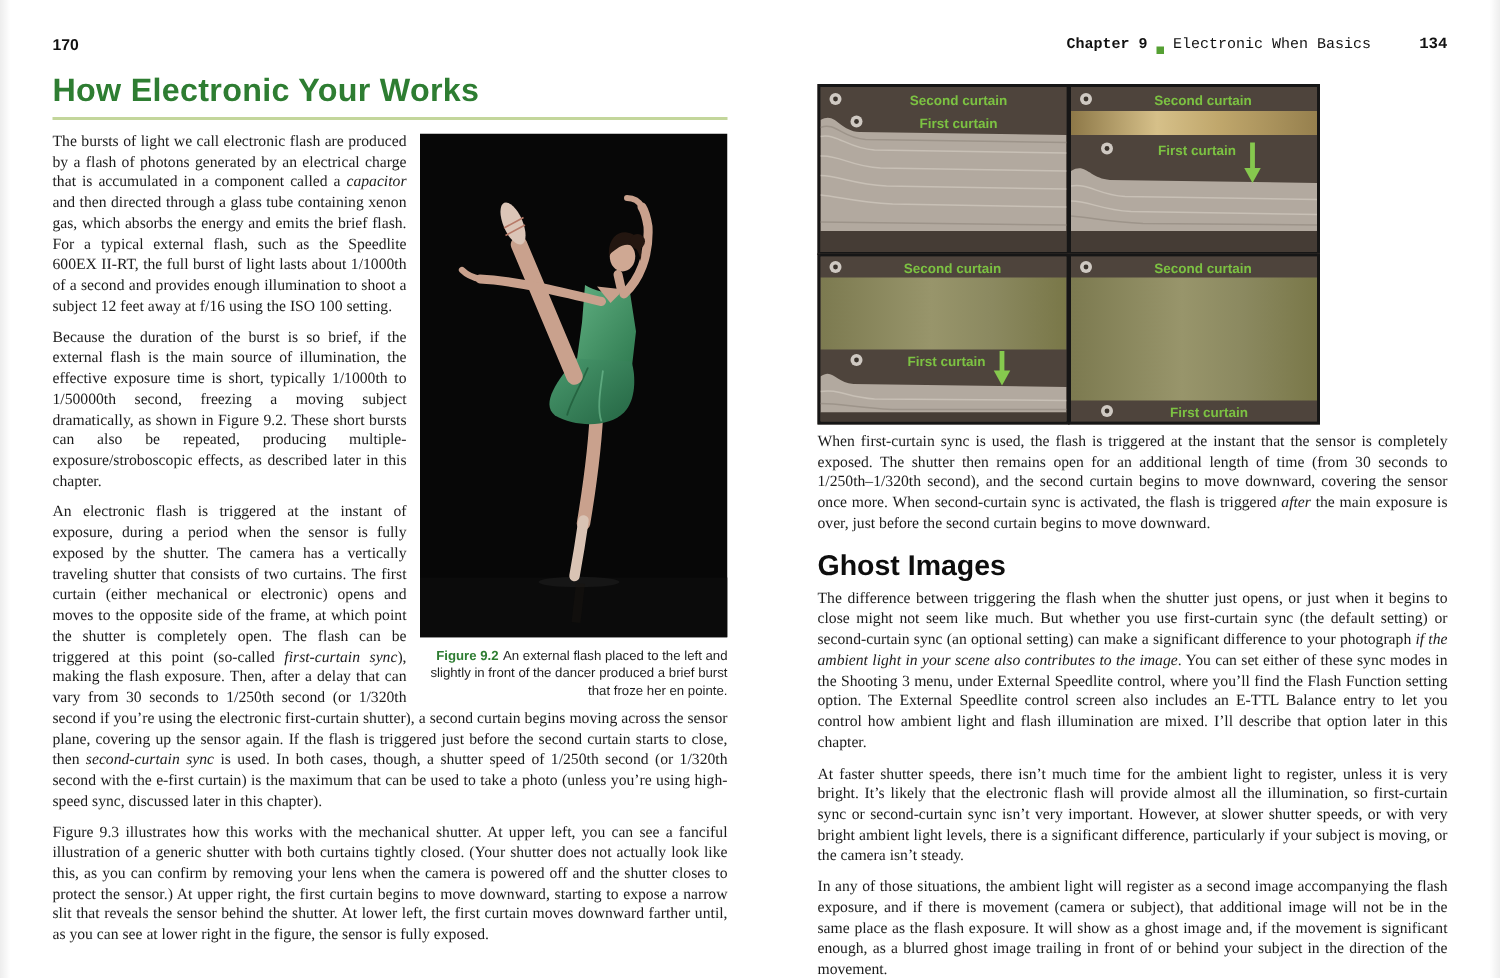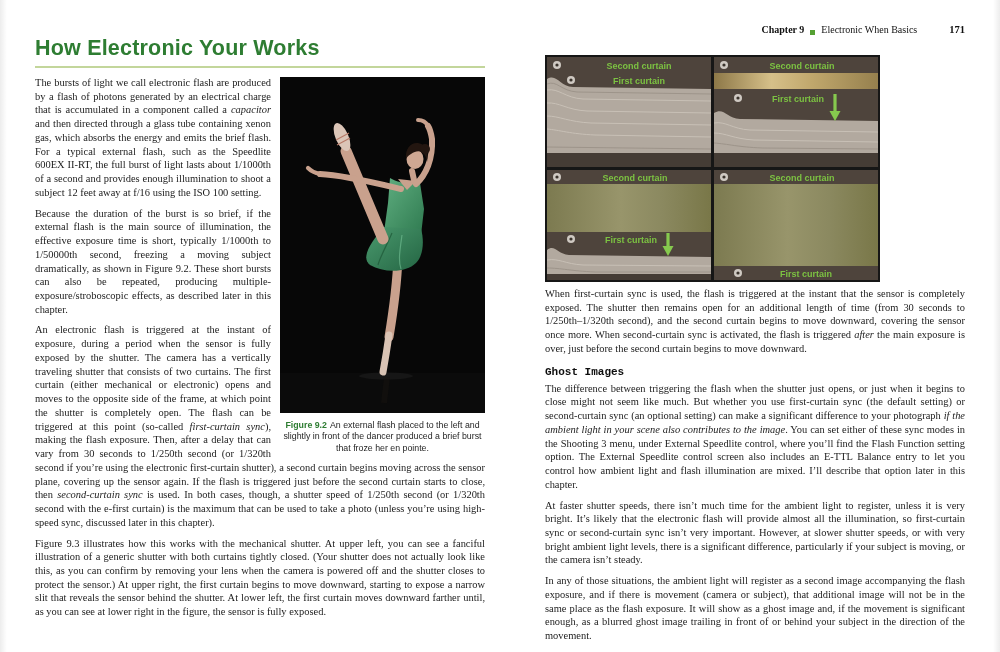--- a/index.html
+++ b/index.html
@@ -20,52 +20,53 @@
   h1.title { font-family:"Liberation Sans", sans-serif; font-weight:bold; font-size:21.5px;
              color:#2e7d32; letter-spacing:.2px; margin-top:12px; margin-bottom:5px; }
   .rule { border-bottom:2.5px solid #c3d69b; margin-bottom:8px; }
 
   p.body { font-size:10.45px; line-height:1.315; text-align:justify; margin-bottom:7px; }
   p.body i { font-style:italic;font-family:Liberation Serif, serif; }
 
   .fig92 { float:right; width:205px; margin:1px 0 4px 9px; }
   .fig92 svg { display:block; }
   .caption { font-family:"Liberation Sans", sans-serif; font-size:8.8px; line-height:1.3;
-             color:#1f1f1f; margin-top:7px; text-align:center; }
+             color:#1f1f1f; margin-top:7px; text-align:right; }
   .figlabel { color:#2e7d32; font-weight:bold; margin-right:3px; }
 
   .rp-header { display:flex; justify-content:flex-end; align-items:flex-end;
-               font-family:Liberation Serif, serif; font-size:10px; color:#111;
+               font-family:Liberation Mono, monospace; font-size:10px; color:#111;
                margin-bottom:20px; }
   .rp-header .ch { font-weight:bold; }
   .rp-header .sq { width:5px; height:5px; background:#55a033; display:inline-block; margin:0 6px; }
   .rp-header .pn { font-weight:bold; font-size:10.5px; margin-left:32px; }
 
   .fig93-row { display:flex; margin-bottom:9px; }
   .panel-grid { display:grid; grid-template-columns:164px 164px; grid-auto-rows:110px; gap:3px; }
   .panel { border:2px solid #161616; width:168px; height:114px; background:#4e443c; }
   .panel svg { display:block; }
   .fig93-caption { width:94px; margin-left:9px; font-family:"Liberation Sans", sans-serif;
                    font-size:8.8px; line-height:1.3; color:#1f1f1f; }
 
-  h2.sub { font-family:Liberation Mono, monospace; font-weight:bold; font-size:11px;
+  h2.sub { font-family:Liberation Sans, sans-serif; font-weight:bold; font-size:19px;
            color:#0e0e0e; margin:10px 0 4px; }
 
   .panel text { font-family:"Liberation Sans", sans-serif; font-weight:bold; font-size:9px;
                 fill:#7cc242; }
 </style>
 </head>
 <body>
 
 <div class="edge left"></div>
 <div class="edge right"></div>
 
 <div class="spread">
 
   <div class="page page-left">
+    <div class="folio">170</div>
 
     <h1 class="title">How Electronic Your Works</h1>
     <div class="rule"></div>
 
     <div class="fig92">
 
       <svg width="205" height="336" viewBox="0 0 205 336" aria-hidden="true">
         <defs>
           <linearGradient id="dressG" x1="0" y1="0" x2="1" y2="1">
             <stop offset="0" stop-color="#5fae80"></stop>
@@ -115,21 +116,21 @@
     <p class="body"><span>Because the duration of the burst is so brief, if the external flash is the main source of illumination, the effective exposure time is short, typically 1/1000th to 1/50000th second, freezing a moving subject dramatically, as shown in Figure 9.2. These short bursts can also be repeated, producing multiple-exposure/stroboscopic effects, as described later in this chapter.</span></p>
     <p class="body"><span>An electronic flash is triggered at the instant of exposure, during a period when the sensor is fully exposed by the shutter. The camera has a vertically traveling shutter that consists of two curtains. The first curtain (either mechanical or electronic) opens and moves to the opposite side of the frame, at which point the shutter is completely open. The flash can be triggered at this point (so-called </span><i>first-curtain sync</i><span>), making the flash exposure. Then, after a delay that can vary from 30 seconds to 1/250th second (or 1/320th second if you’re using the electronic first-curtain shutter), a second curtain begins moving across the sensor plane, covering up the sensor again. If the flash is triggered just before the second curtain starts to close, then </span><i>second-curtain sync</i><span> is used. In both cases, though, a shutter speed of 1/250th second (or 1/320th second with the e-first curtain) is the maximum that can be used to take a photo (unless you’re using high-speed sync, discussed later in this chapter).</span></p>
     <p class="body"><span>Figure 9.3 illustrates how this works with the mechanical shutter. At upper left, you can see a fanciful illustration of a generic shutter with both curtains tightly closed. (Your shutter does not actually look like this, as you can confirm by removing your lens when the camera is powered off and the shutter closes to protect the sensor.) At upper right, the first curtain begins to move downward, starting to expose a narrow slit that reveals the sensor behind the shutter. At lower left, the first curtain moves downward farther until, as you can see at lower right in the figure, the sensor is fully exposed.</span></p>
   </div>
 
   <div class="page page-right">
     <div class="rp-header">
       <span class="ch">Chapter 9</span>
       <span class="sq"></span>
       <span>Electronic When Basics</span>
-      <span class="pn">171</span>
+      <span class="pn">134</span>
     </div>
 
     <div class="fig93-row">
       <div class="panel-grid">
 
         <div class="panel">
           <svg width="164" height="110" viewBox="0 0 164 110">
             <rect width="164" height="110" fill="#4e443c"></rect>
             <path d="M0,22 C10,16 12,29 26,30 L164,32 L164,96 L0,96 Z" fill="#b2a99f"></path>
             <path d="M0,33 C12,31 18,41 36,42 L164,44" stroke="#c8c0b6" stroke-width="1" fill="none"></path>

